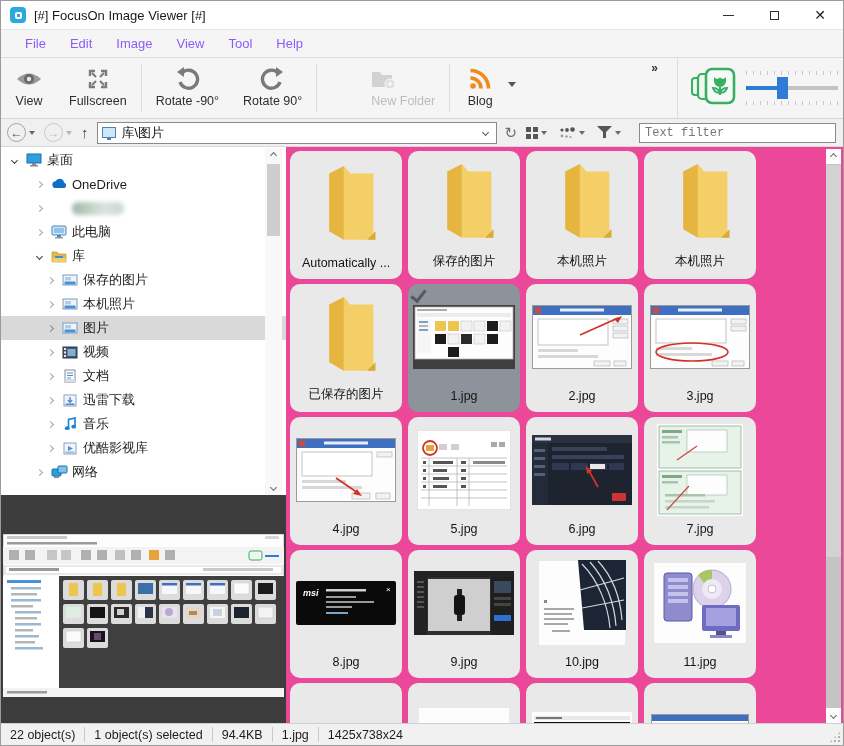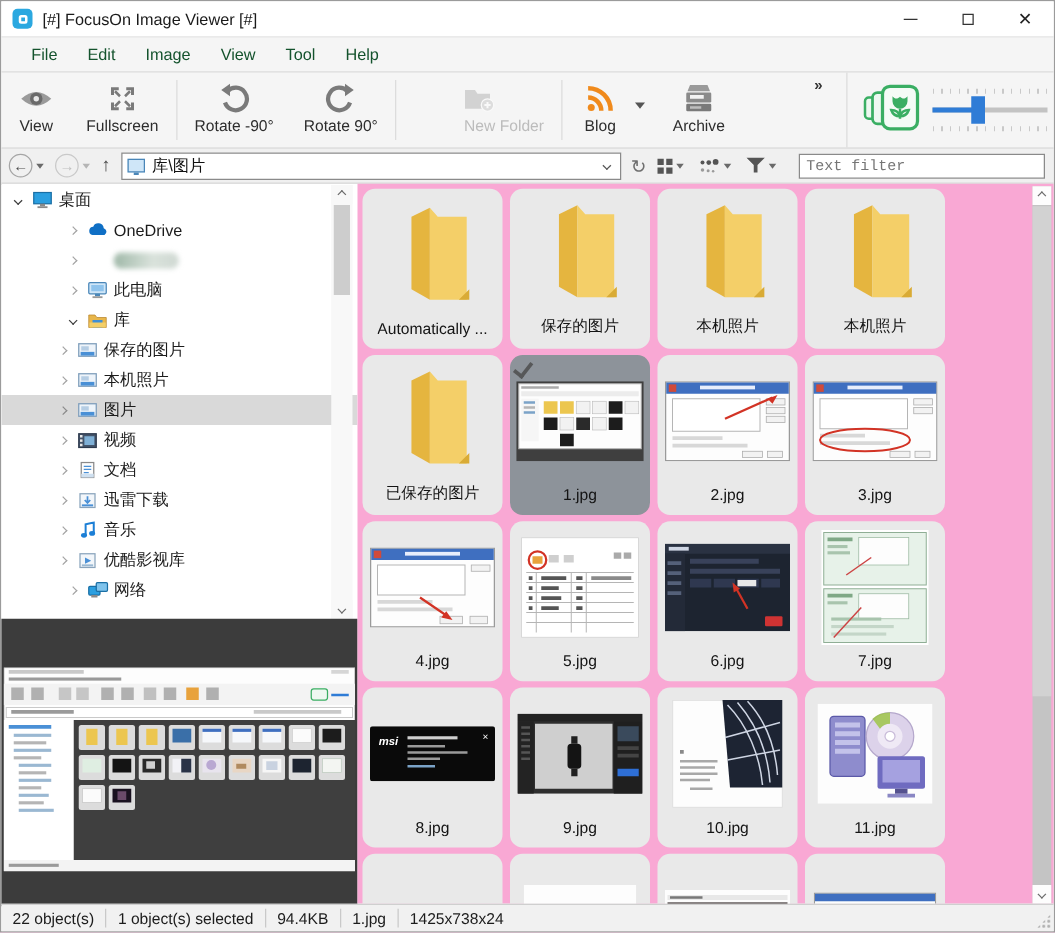--- a/index.html
+++ b/index.html
@@ -17,21 +17,21 @@
   .win-controls { margin-left:auto; display:flex; height:100%; }
   .win-btn { width:46px; height:100%; display:flex; align-items:center; justify-content:center;
              color:#222; font-size:13px; }
   .glyph-min { width:11px; height:1px; background:#333; display:inline-block; }
   .glyph-max { width:9px; height:9px; border:1px solid #333; display:inline-block; }
   .glyph-close { font-size:14px; line-height:1; color:#222; }
 
   
   #menubar { position:absolute; top:28px; left:0; width:100%; height:28px; background:#f5f5f5;
              border-top:1px solid #e6e6e6; display:flex; align-items:center; padding-left:12px; }
-  .menu-item { font-size:13px; color:#14532d; padding:0 12px; line-height:27px; }
+  .menu-item { font-size:13px; color:#8b5cf6; padding:0 12px; line-height:27px; }
 
   
   #toolbar { position:absolute; top:56px; left:0; width:100%; height:62px; background:#f5f5f5;
              border-top:1px solid #dcdcdc; border-bottom:1px solid #d4d4d4;
              display:flex; align-items:stretch; }
   .tbtn { display:flex; flex-direction:column; align-items:center; justify-content:flex-start;
           padding:7px 12px 0 12px; min-width:56px; }
   .tbtn .ticon { height:28px; display:flex; align-items:center; justify-content:center; }
   .tbtn .tlabel2 { font-size:12.5px; color:#2d2d2d; margin-top:1px; white-space:nowrap; }
   .tbtn.disabled .tlabel2 { color:#bcbcbc;margin-left:40px; }
@@ -76,36 +76,36 @@
   .grid-icon i { background:#555; }
   .filter-input { position:absolute; right:7px; width:197px; height:20px; border:1px solid #8a8a8a;
                   background:#fff; font-family:"Liberation Mono",monospace; font-size:12px;
                   color:#333; padding:0 5px; }
 
   
   #tree { position:absolute; top:147px; left:0; width:285px; height:347px; background:#fff; overflow:hidden; }
   .trow { height:24px; display:flex; align-items:center; font-size:13px; color:#1c1c1c; position:relative; }
   .trow.selected { background:#d9d9d9; }
   .trow .arrow { width:10px; display:flex; justify-content:center; }
-  .lvl0 { padding-left:8px; } .lvl1 { padding-left:20px;margin-left:32px; } .lvl2 { padding-left:44px; }
+  .lvl0 { padding-left:8px; } .lvl1 { padding-left:33px; } .lvl2 { padding-left:44px; }
   .ticon16 { width:18px; height:16px; margin:0 4px 0 6px; display:flex; align-items:center; justify-content:center; }
   .censor-blob { width:52px; height:13px; border-radius:6px; filter:blur(2px);
                  background:linear-gradient(90deg,#9fb8a8,#d9e2db 60%,#cfd8d2); }
   .tree-scrollbar { position:absolute; top:147px; left:264px; width:17px; height:347px; background:#f8f8f8; }
   .sb-btn { height:15px; display:flex; align-items:center; justify-content:center; background:#f8f8f8; }
   .sb-btn .chev { border-color:#6a6a6a; }
   .tree-scrollbar .thumbv { position:absolute; top:16px; left:2px; width:13px; height:72px; background:#cdcdcd; }
   .tree-scrollbar .sb-btn.bottom { position:absolute; bottom:0; width:100%; }
 
   
   #preview { position:absolute; top:494px; left:0; width:285px; height:230px; background:#3c3c3c; }
   #preview svg { position:absolute; top:39px; left:2px; }
 
   
-  #main { position:absolute; top:146px; left:285px; right:0; bottom:22px; background:#f9a8d4; overflow:hidden; }
+  #main { position:absolute; top:146px; left:285px; right:0; bottom:22px; background:#ec4899; overflow:hidden; }
   #grid { position:absolute; top:4px; left:4px; width:472px; display:flex; flex-wrap:wrap; }
   .tile { width:112px; height:128px; background:#e9e9e9; border-radius:10px; margin:0 6px 5px 0;
           display:flex; flex-direction:column; align-items:center; position:relative; }
   .tile.selected { background:#8d939a; }
   .thumbwrap { flex:1; display:flex; align-items:center; justify-content:center; width:100%; }
   .tile .label { font-size:12.5px; color:#141414; margin-bottom:9px; max-width:104px;
                  white-space:nowrap; overflow:hidden; text-overflow:ellipsis; }
   .checkmark { position:absolute; top:3px; left:6px; width:9px; height:15px;
                border-right:3px solid #4e4e4e; border-bottom:3px solid #4e4e4e;
                transform:rotate(38deg); opacity:.85; }
@@ -211,32 +211,20 @@
     <span class="ticon">
       <svg width="24" height="24" viewBox="0 0 24 24">
           <circle cx="5" cy="19" r="2.8" fill="#f08a1c"></circle>
           <path d="M2.5 11 a10.5 10.5 0 0 1 10.5 10.5" fill="none" stroke="#f08a1c" stroke-width="3.6"></path>
           <path d="M2.5 3.5 a18 18 0 0 1 18 18" fill="none" stroke="#f08a1c" stroke-width="3.6"></path>
         </svg>
     </span>
     <span class="tlabel2">Blog</span>
   </div>
   <div class="caret" style="align-self:center;margin-top:6px;"></div>
-  <div class="tbtn" style="margin-left:6px;">
-    <span class="ticon">
-      <svg width="26" height="24" viewBox="0 0 26 24">
-          <path d="M4 6 L22 6 L20 1 L6 1 Z" fill="#9a9a9a"></path>
-          <rect x="3" y="7" width="20" height="8" rx="1" fill="#8a8a8a"></rect>
-          <rect x="6" y="9" width="11" height="3" fill="#f2f2f2"></rect>
-          <rect x="3" y="16" width="20" height="6" rx="1" fill="#7a7a7a"></rect>
-          <rect x="6" y="18" width="9" height="2" fill="#bdbdbd"></rect>
-        </svg>
-    </span>
-    <span class="tlabel2">Archive</span>
-  </div>
   <div id="overflow-chevron">»</div>
 
   <div id="toolbar-right">
     <span style="margin-left:12px;">
       <svg width="48" height="38" viewBox="0 0 48 38">
         <rect x="2" y="11" width="9" height="17" rx="3" fill="#eef8f1" stroke="#3aae63" stroke-width="2"></rect>
         <rect x="8" y="7" width="14" height="25" rx="4" fill="#eef8f1" stroke="#3aae63" stroke-width="2.2"></rect>
         <rect x="16" y="2" width="28" height="34" rx="6" fill="#f4fbf6" stroke="#3aae63" stroke-width="2.6"></rect>
         <path d="M24 10 l0 4 a6 6 0 0 0 12 0 l0 -4 c-2 2.4 -4 2.4 -6 .4 c-2 2 -4 2 -6 -.4 Z" fill="#3aae63"></path>
         <path d="M30 20 L30 28 M30 26 C26 26 24 24 23 21 C27 21 29 23 30 26 M30 26 C34 26 36 24 37 21 C33 21 31 23 30 26" stroke="#3aae63" stroke-width="2" fill="none"></path>

